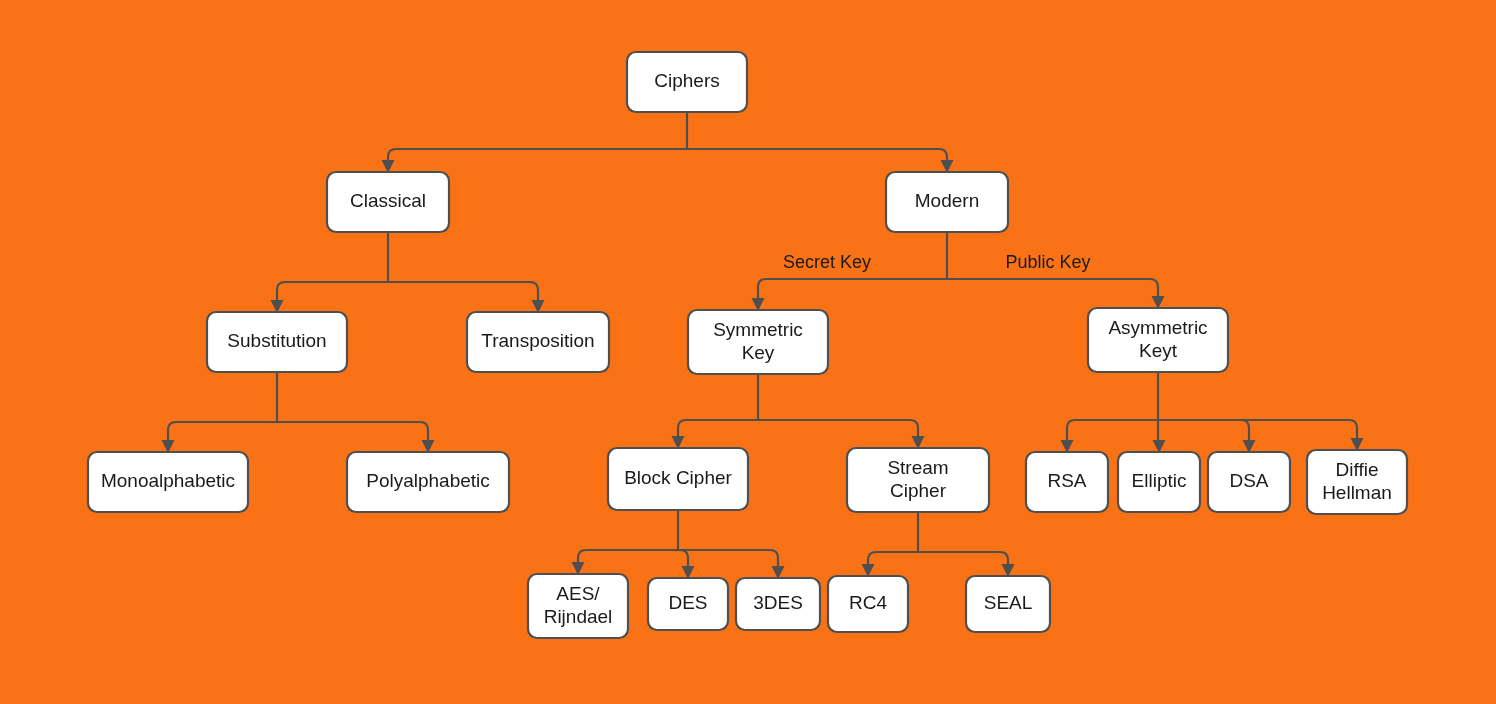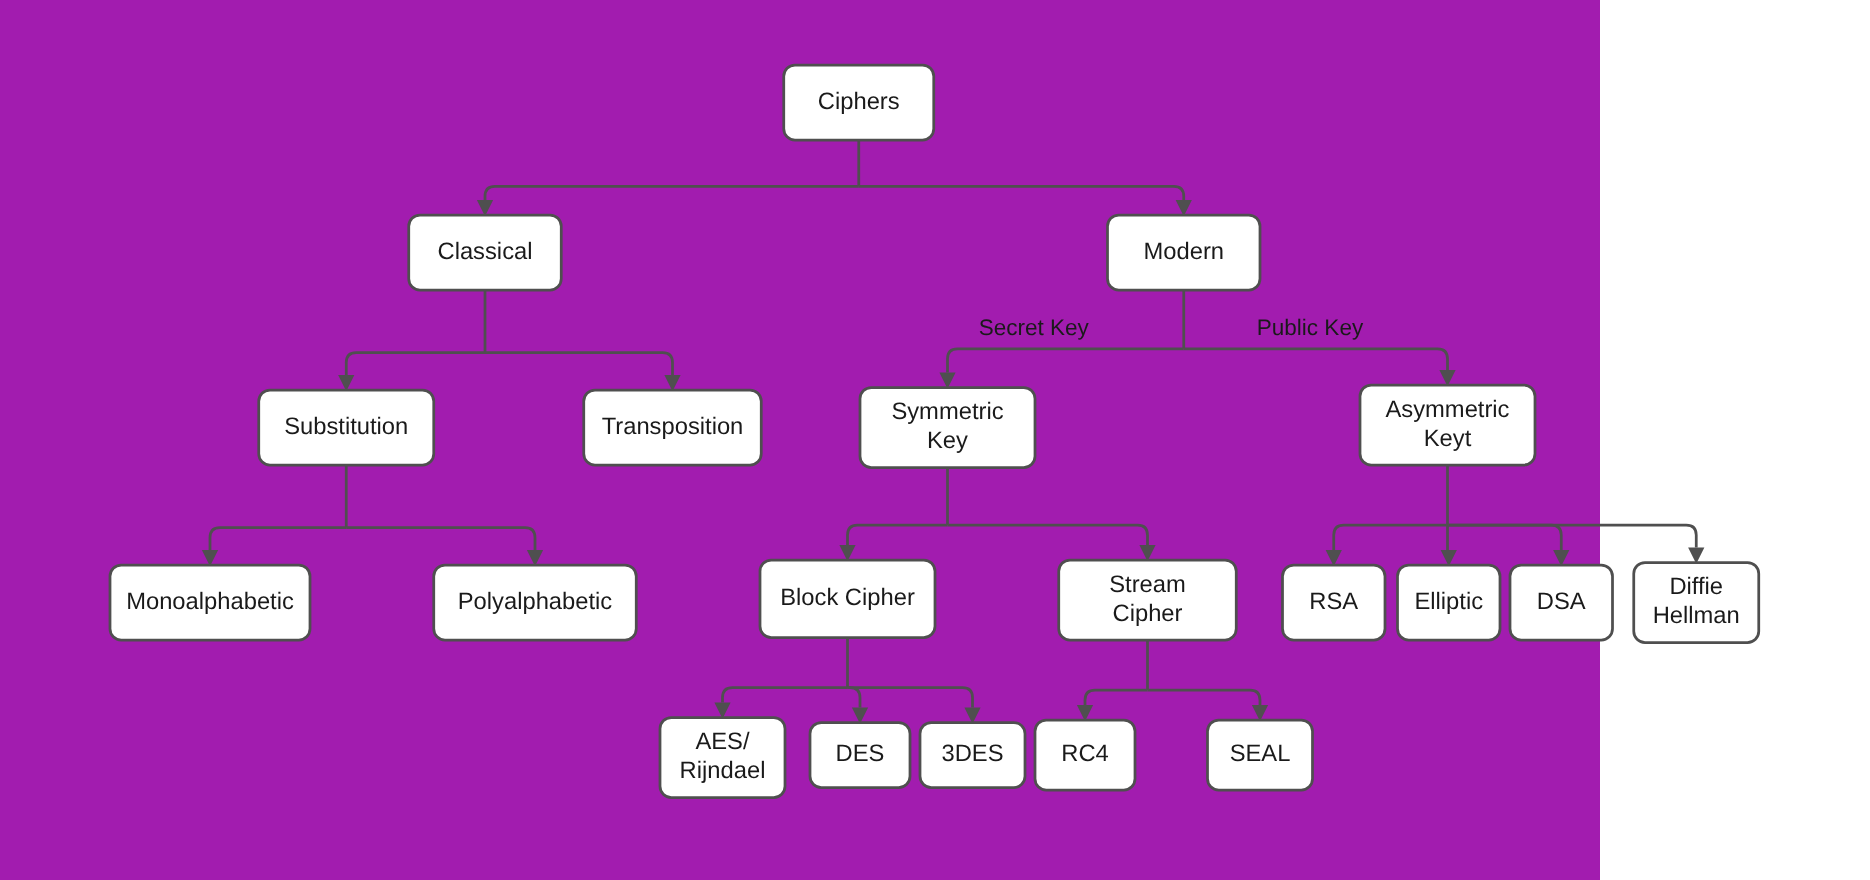--- a/index.html
+++ b/index.html
@@ -8,23 +8,23 @@
     background: #ffffff;
   }
   body {
     width: 1496px;
     height: 704px;
     overflow: hidden;
     font-family: "Liberation Sans", sans-serif;
   }
   #diagram-root {
     position: relative;
-    width: 1280px;
+    width: 1496px;
     height: 704px;
-    background: #a21caf;
+    background: #f97316;
     text-align: right;
   }
   svg#diagram-svg {
     position: absolute;
     top: 0;
     left: 0;
     width: 1496px;
     height: 704px;
     display: block;
   }

